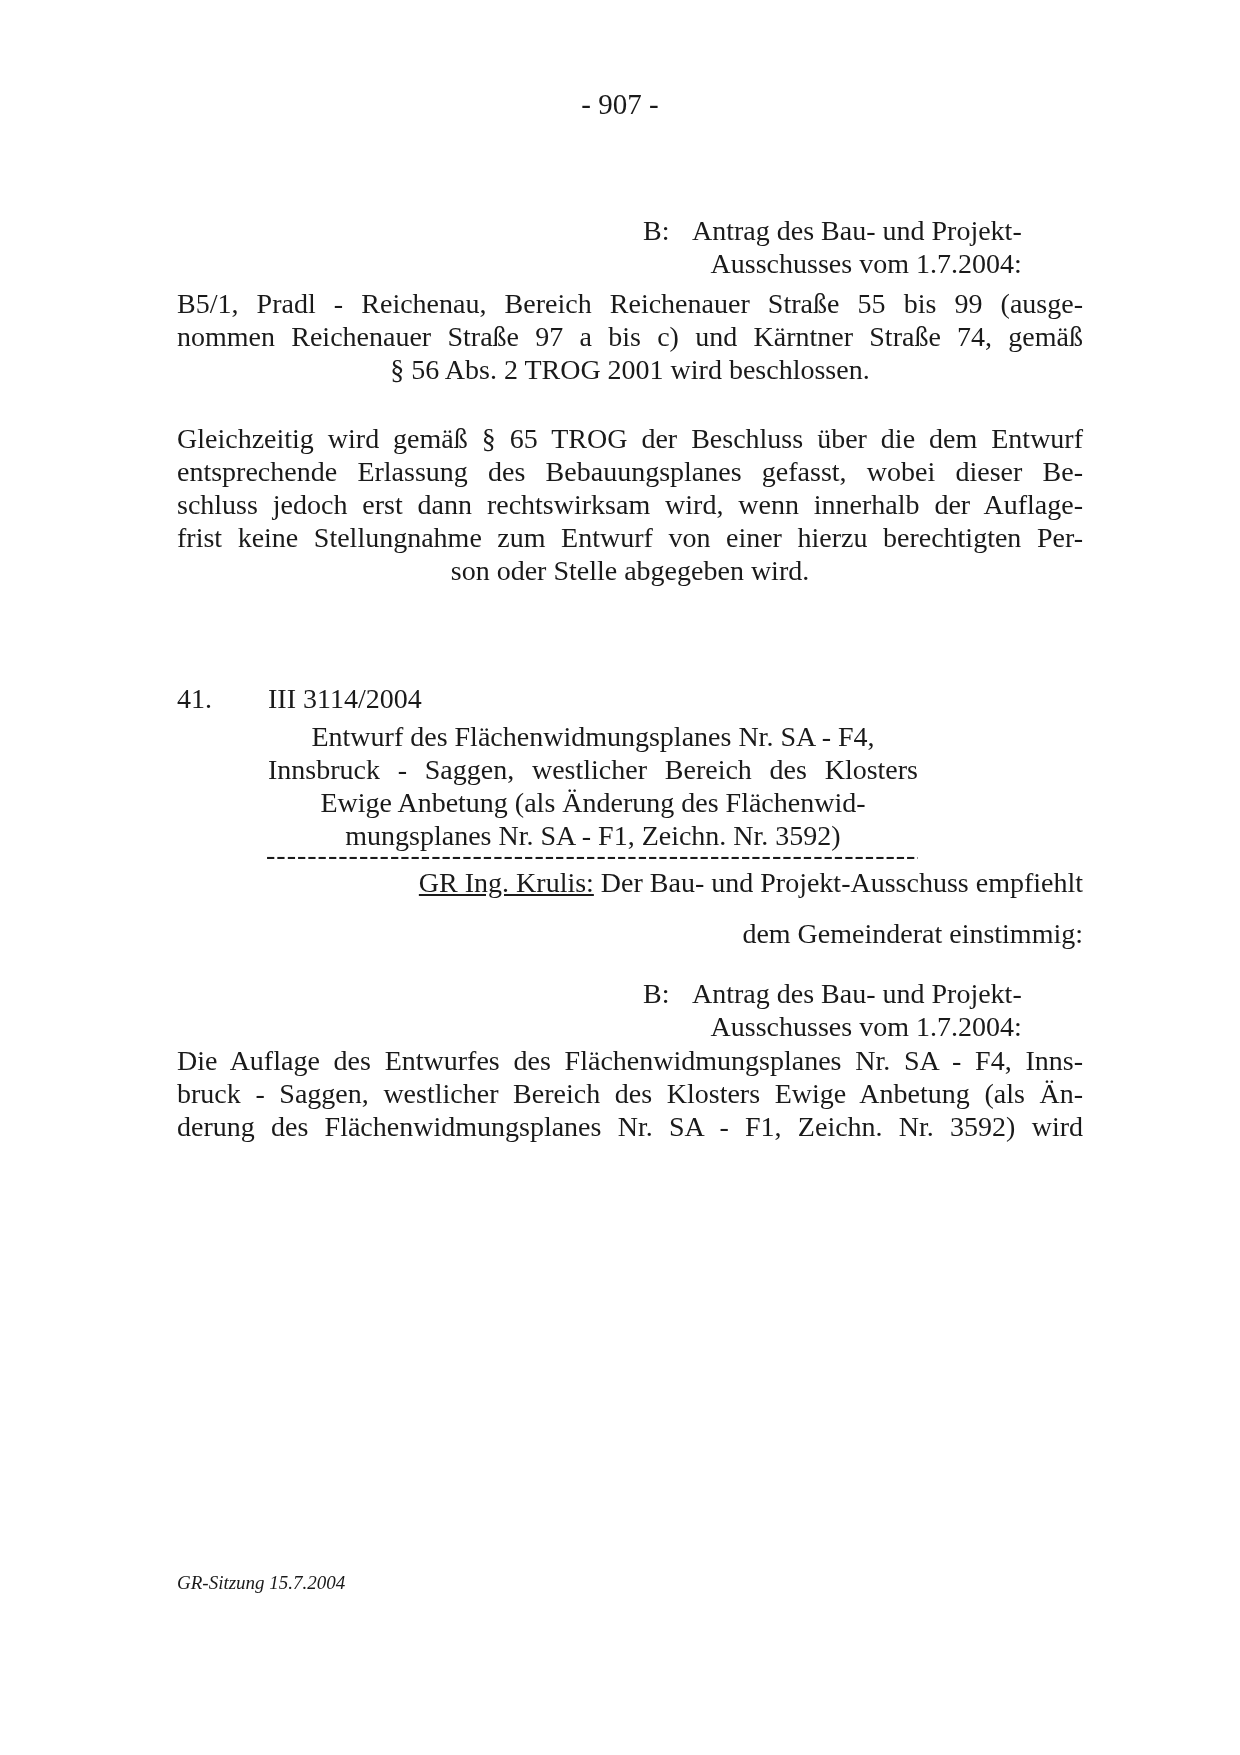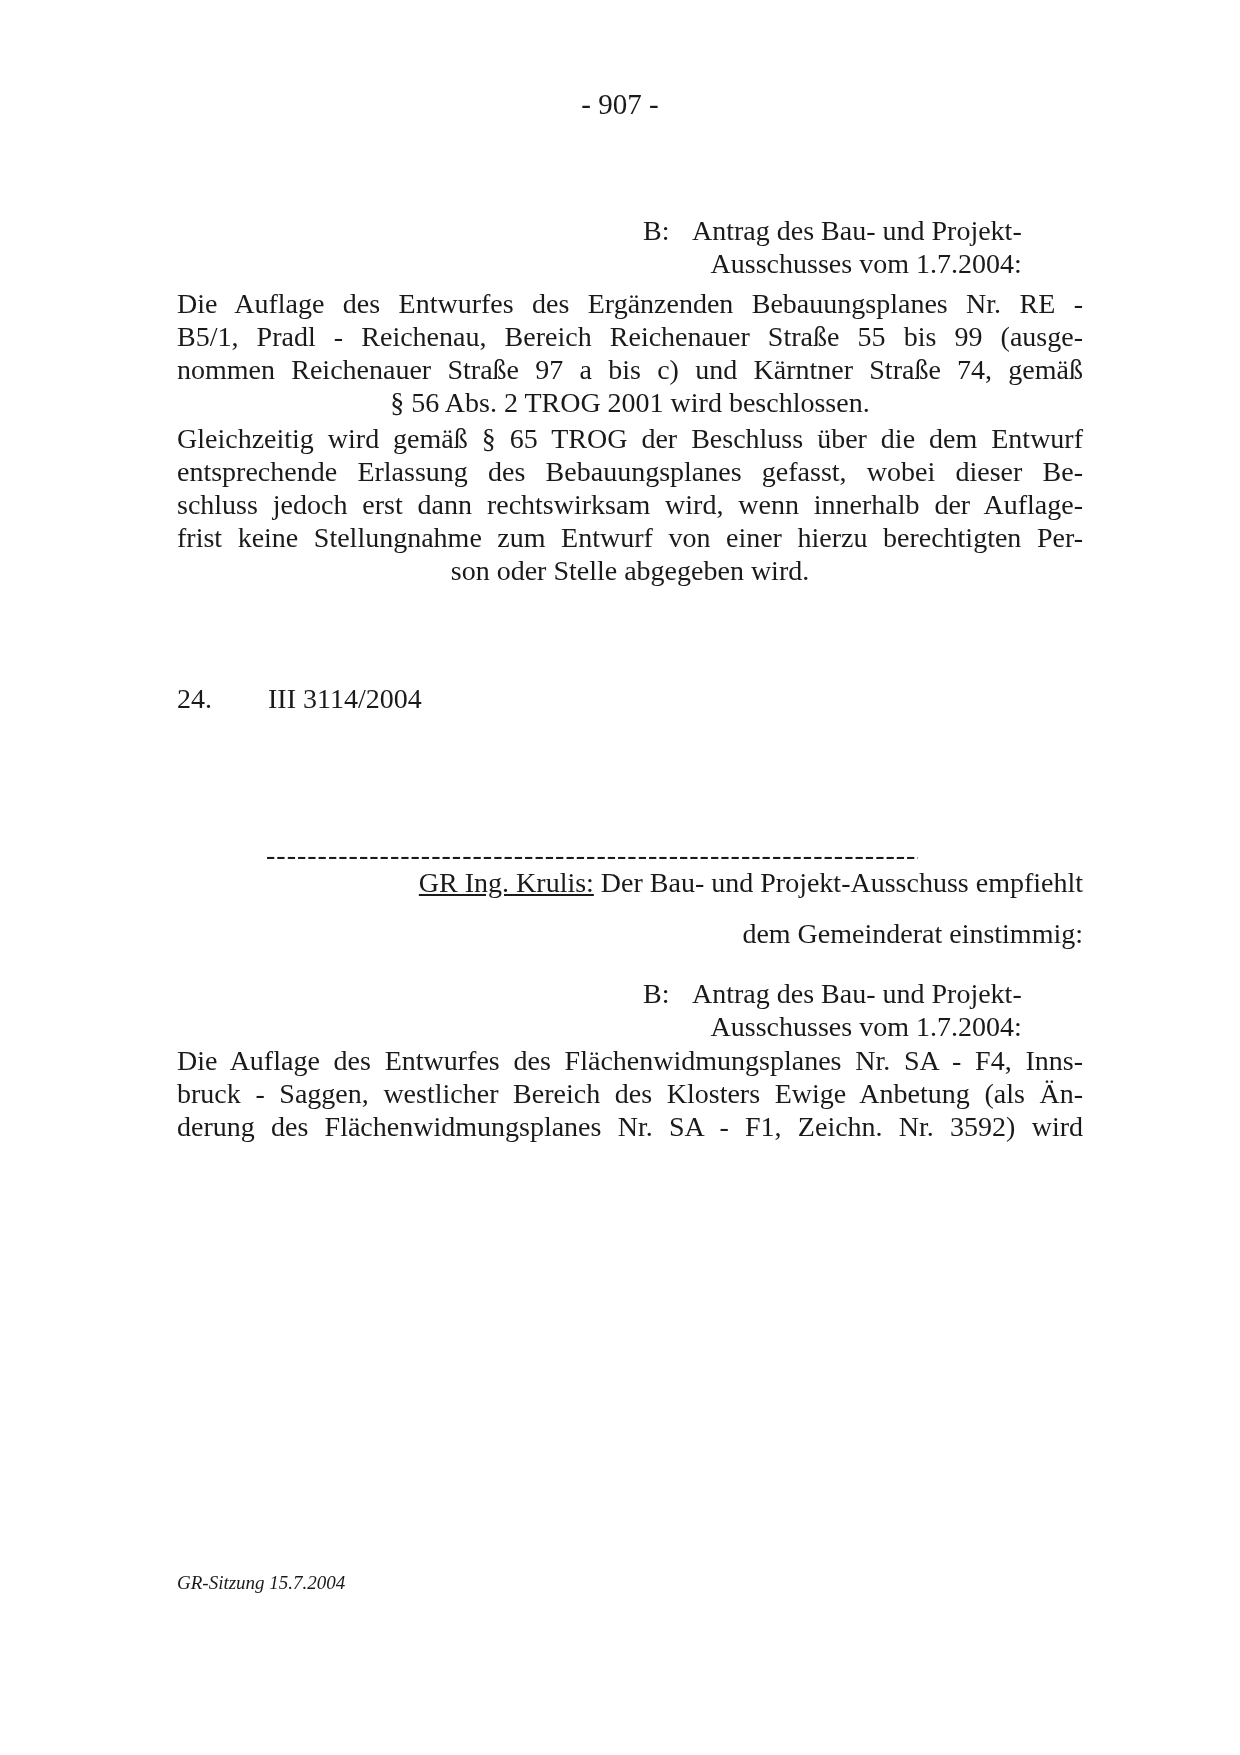--- a/index.html
+++ b/index.html
@@ -55,38 +55,43 @@
 
   <div class="antrag antrag-1">
     <div class="b-label">B:</div>
     <div class="b-lines">
       <div class="line">Antrag des Bau- und Projekt-</div>
       <div class="line">Ausschusses vom 1.7.2004:</div>
     </div>
   </div>
 
   <div class="para p1">
-    <div class="line jl">Die Auflage des Entwurfes des Ergänzenden Bebauungsplanes Nr. RE -</div>
     <div class="line jl">B5/1, Pradl - Reichenau, Bereich Reichenauer Straße 55 bis 99 (ausge-</div>
     <div class="line jl">nommen Reichenauer Straße 97 a bis c) und Kärntner Straße 74, gemäß</div>
     <div class="line ll">§ 56 Abs. 2 TROG 2001 wird beschlossen.</div>
   </div>
 
   <div class="para p2">
     <div class="line jl">Gleichzeitig wird gemäß § 65 TROG der Beschluss über die dem Entwurf</div>
     <div class="line jl">entsprechende Erlassung des Bebauungsplanes gefasst, wobei dieser Be-</div>
     <div class="line jl">schluss jedoch erst dann rechtswirksam wird, wenn innerhalb der Auflage-</div>
     <div class="line jl">frist keine Stellungnahme zum Entwurf von einer hierzu berechtigten Per-</div>
     <div class="line ll">son oder Stelle abgegeben wird.</div>
   </div>
 
   <div class="item-header">
-    <span class="item-no">24.</span><span class="item-ref">III 3114/2004</span>
+    <span class="item-no">41.</span><span class="item-ref">III 3114/2004</span>
   </div>
 
+  <div class="title-block">
+    <div class="line ll">Entwurf des Flächenwidmungsplanes Nr. SA - F4,</div>
+    <div class="line jl">Innsbruck - Saggen, westlicher Bereich des Klosters</div>
+    <div class="line ll">Ewige Anbetung (als Änderung des Flächenwid-</div>
+    <div class="line ll">mungsplanes Nr. SA - F1, Zeichn. Nr. 3592)</div>
+  </div>
 
   <div class="dashes">------------------------------------------------------------------------</div>
 
   <div class="speaker">
     <div class="line sp1"><span class="u">GR Ing. Krulis:</span><span> Der Bau- und Projekt-Ausschuss empfiehlt</span></div>
     <div class="line sp2">dem Gemeinderat einstimmig:</div>
   </div>
 
   <div class="antrag antrag-2">
     <div class="b-label">B:</div>

